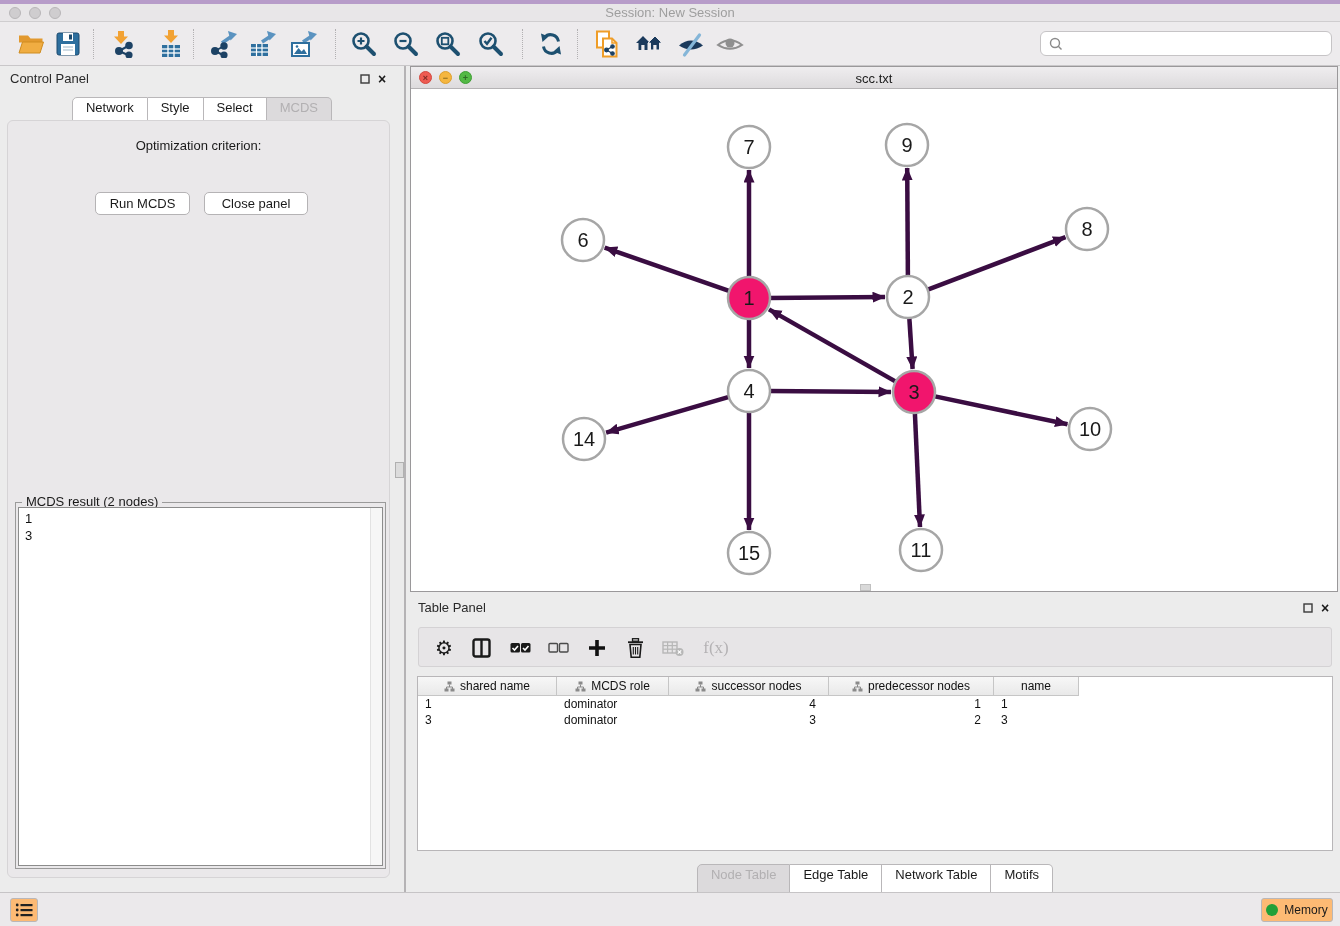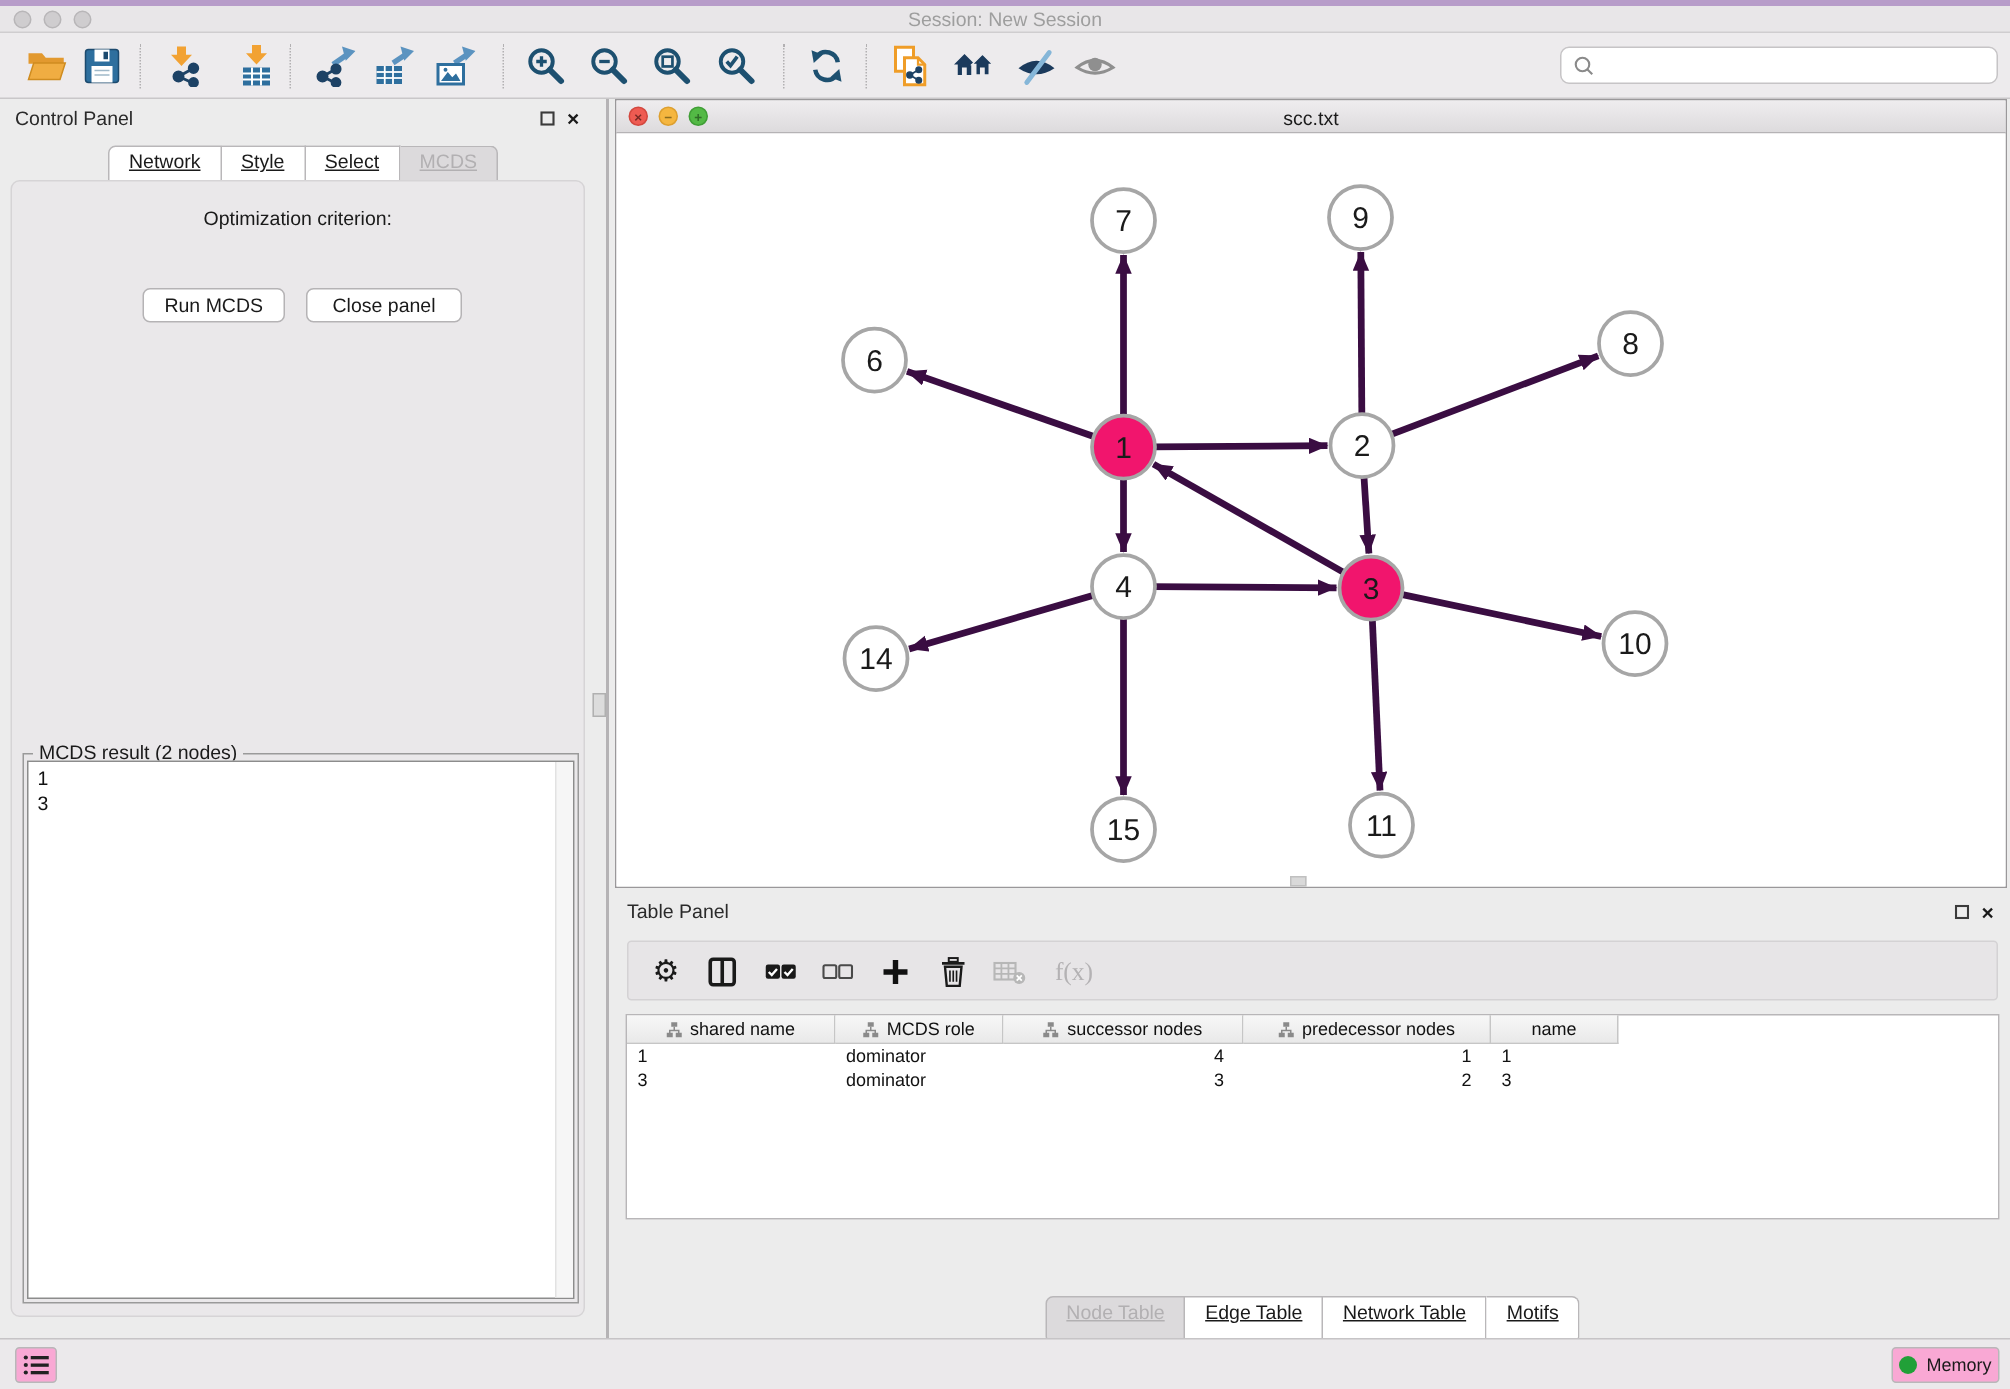--- a/index.html
+++ b/index.html
@@ -29,21 +29,21 @@
     display:flex; align-items:center; padding-left:7px; }
   .searchbox input { border:none; outline:none; flex:1; height:20px; font-size:13px;
     background:transparent; margin-left:4px; font-family:"Liberation Sans",sans-serif; }
 
   
   .cp-title { position:absolute; left:10px; top:71px; font-size:13px; color:#2a2a2a; }
   .panel-float { width:10px; height:10px; }
   .panel-close { font-size:14px; font-weight:bold; color:#1a1a1a; line-height:10px; }
   .tabrow { position:absolute; display:flex; }
   .tab { background:#fff; border:1px solid #b9b7b9; border-left:none; padding:2px 13px 13px;
-    font-size:13px; color:#1a1a1a; white-space:nowrap;text-decoration:underline; }
+    font-size:13px; color:#1a1a1a; white-space:nowrap; }
   .tab:first-child { border-left:1px solid #b9b7b9; border-radius:5px 0 0 5px; }
   .tab:last-child { border-radius:0 5px 5px 0; }
   .tab.active { background:#dcdadc; color:#b2b0b2; }
   .cp-body { position:absolute; left:7px; top:120px; width:383px; height:758px;
     background:#eae8ea; border:1px solid #d6d4d6; border-radius:6px; }
   .opt-label { position:absolute; left:0; top:17px; width:100%; text-align:center;
     font-size:13px; color:#1a1a1a; }
   .criterion { position:absolute; left:38px; top:38px; width:310px; height:23px;
     background:#fff; border:1px solid #b5b3b5; border-radius:5px; font-size:13px;
     color:#1a1a1a; display:flex; align-items:center; padding-left:12px; }
@@ -85,37 +85,37 @@
 
   
   .table-panel { position:absolute; left:410px; top:596px; width:930px; height:296px; }
   .tp-title { position:absolute; left:8px; top:4px; font-size:13px; color:#2a2a2a; }
   .tp-toolbar { position:absolute; left:8px; top:31px; width:914px; height:40px;
     background:#e7e5e7; border:1px solid #d4d2d4; border-radius:3px; }
   .ticon { position:absolute; top:8px; width:24px; height:24px; display:flex;
     align-items:center; justify-content:center; }
   .gear-glyph { font-size:20px; color:#1a1a1a; line-height:22px; }
   .fx-glyph { font-family:"Liberation Serif",serif; font-size:17px; color:#b4b2b4; }
-  .tbl { position:absolute; left:7px; top:80px; width:916px; height:137px;
+  .tbl { position:absolute; left:7px; top:80px; width:916px; height:175px;
     background:#fff; border:1px solid #b8b6b8;text-decoration:underline; }
   .tbl-head { position:absolute; left:0; top:0; height:19px; display:flex; }
   .th { height:19px; background:linear-gradient(#f7f7f7,#e9e9e9);
     border-right:1px solid #c6c6c6; border-bottom:1px solid #c6c6c6;
     display:flex; align-items:center; justify-content:center; gap:5px;
     font-size:12px; color:#111; }
   .tbl-body { position:absolute; left:0; top:19px; width:100%; }
   .tr { display:flex; height:16px; }
   .td { font-size:12px; color:#111; line-height:16px; padding:0 13px 0 7px; overflow:hidden; }
   .bottom-tabs { position:absolute; left:0; top:268px; width:100%;
     display:flex; justify-content:center; }
 
   
   .statusbar { position:absolute; left:0; top:892px; width:1340px; height:34px;
     background:#ebe9eb; border-top:1px solid #c6c4c6; }
-  .sb-btn { position:absolute; top:5px; height:24px; background:#f9a8d4;
+  .sb-btn { position:absolute; top:5px; height:24px; background:#fdba74;
     border:1px solid #b9b7b9; border-radius:3px; display:flex; align-items:center;
     justify-content:center; }
   .mem-dot { width:12px; height:12px; border-radius:50%; background:#21a038; margin-right:6px; }
   .mem-label { font-size:12px; color:#1a1a1a; }
 </style>
 </head>
 <body>
 
 <div class="app">
 

